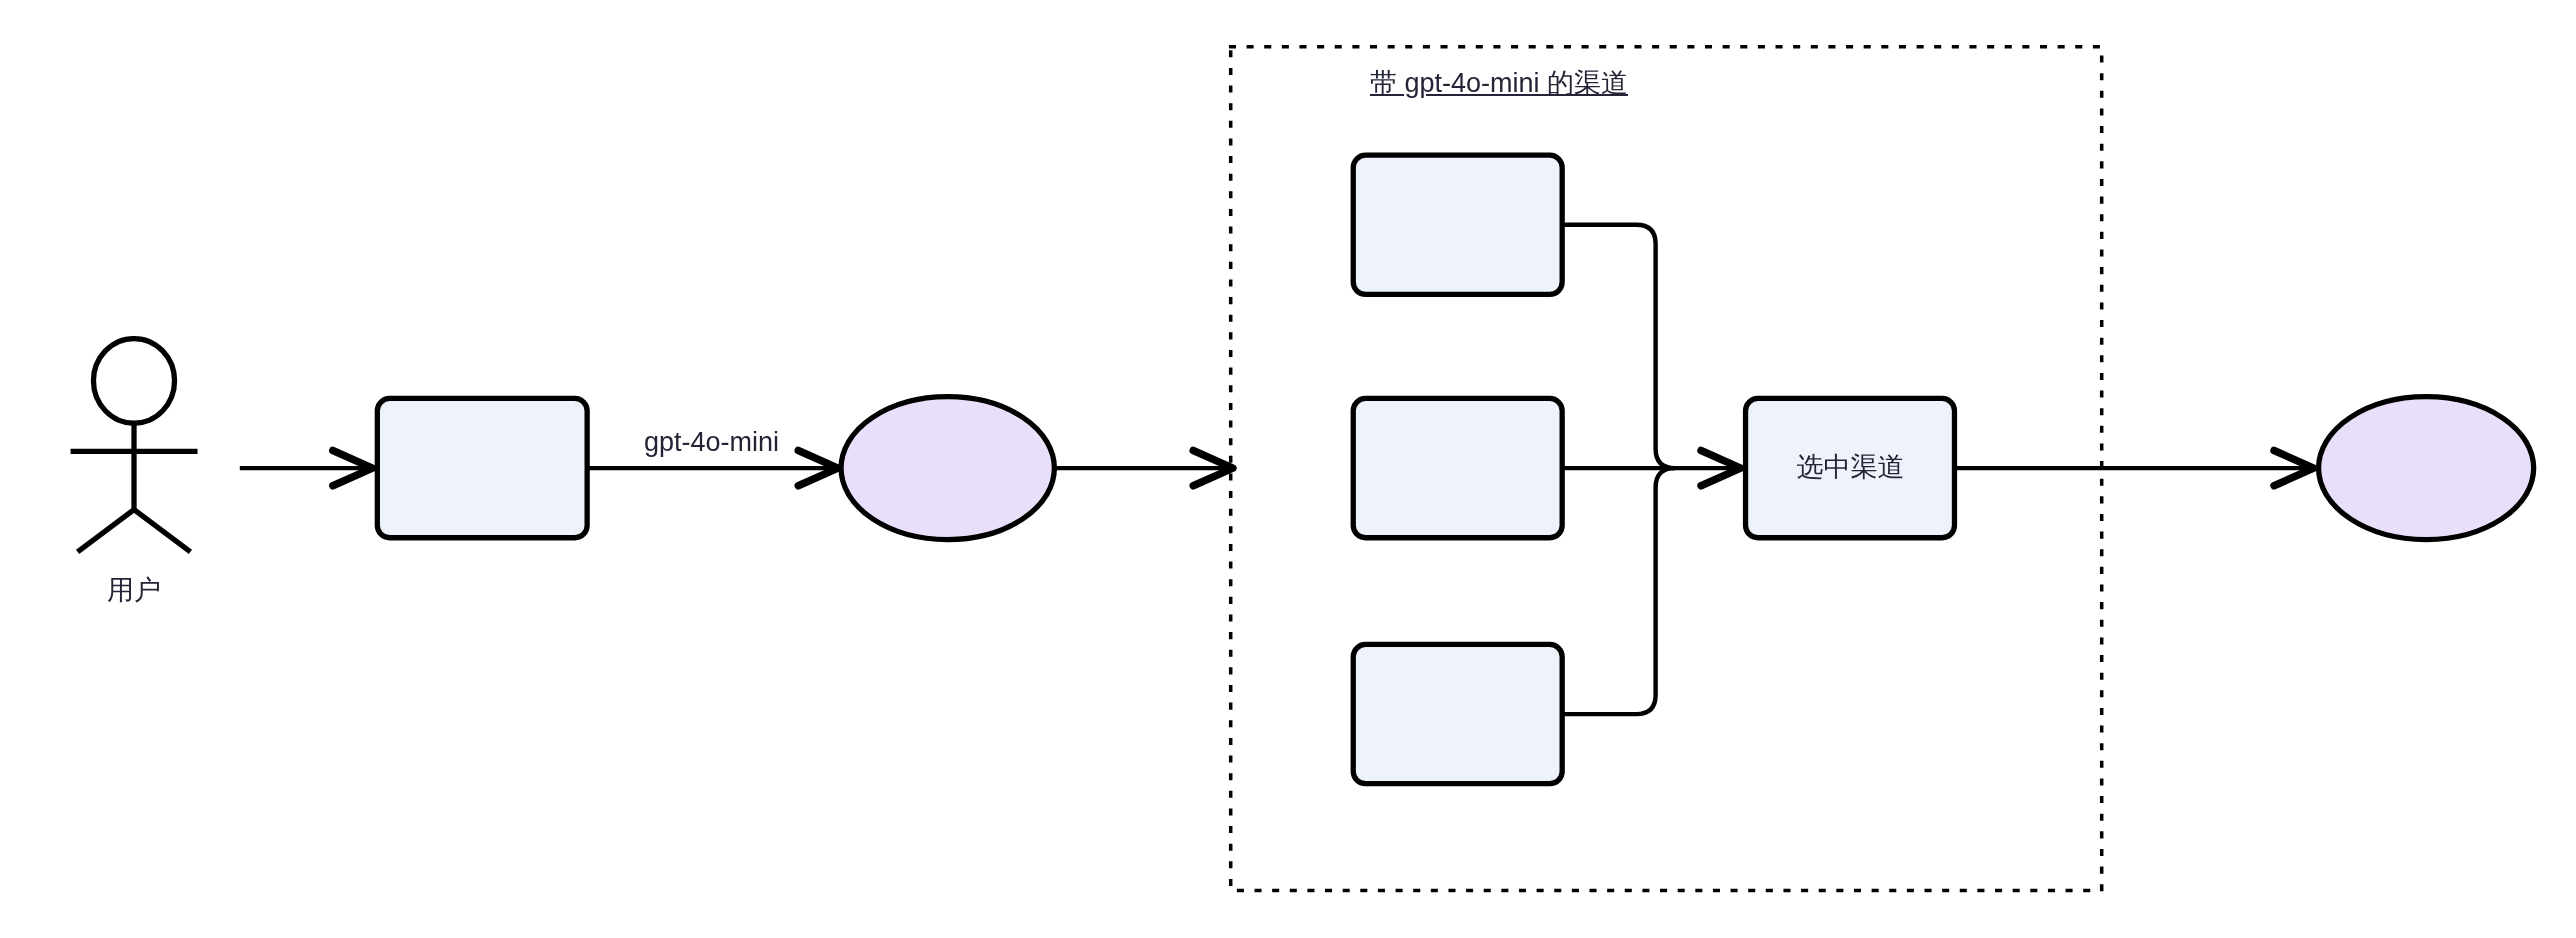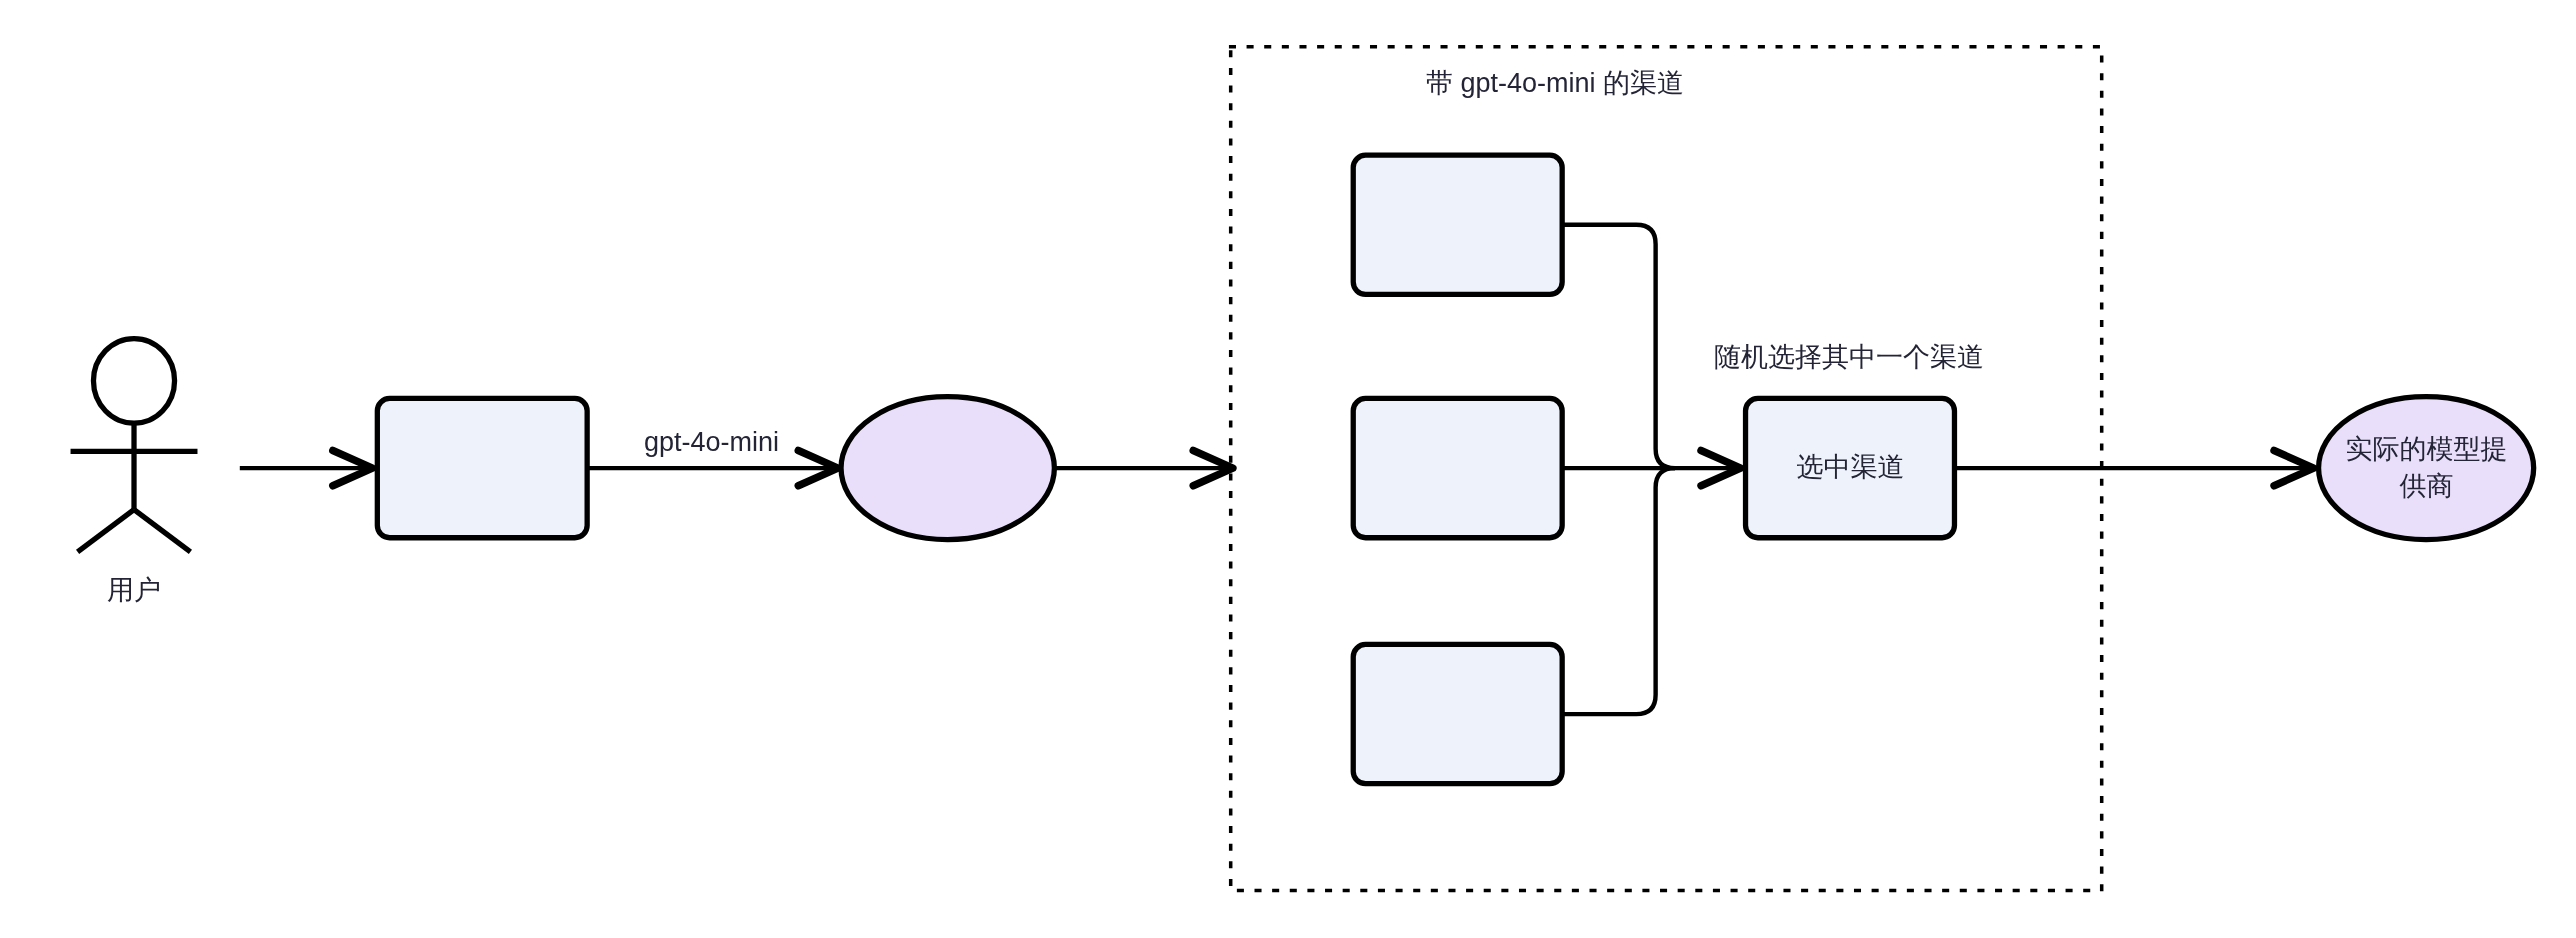--- a/index.html
+++ b/index.html
@@ -106,23 +106,20 @@
     <ellipse cx="2752" cy="531" rx="122" ry="81" fill="#e9dffa" stroke="#000000" stroke-width="6"></ellipse>
   </svg>
 
 
 
 
 
 
   <div class="node-label sz-31" style="left:1746px; top:398px; width:209px; height:139px;">选中渠道</div>
 
-  <div class="node-label sz-31" style="left:2333px; top:398px; width:187px; height:139px;">实际的模型提
-供商</div>
 
   <div class="edge-label sz-31" style="left:587px; top:427px; width:249px;">gpt-4o-mini</div>
 
-  <div class="edge-label sz-31" style="left:1664px; top:339px; width:370px;">随机选择其中一个渠道</div>
 
-  <div class="edge-label sz-31" style="left:1314px; top:65px; width:370px; text-align:right;">带 gpt-4o-mini 的渠道</div>
+  <div class="edge-label sz-31" style="left:1314px; top:65px; width:370px; text-align:center;text-decoration:underline;">带 gpt-4o-mini 的渠道</div>
 
 </div>
 
 
 </body></html>

